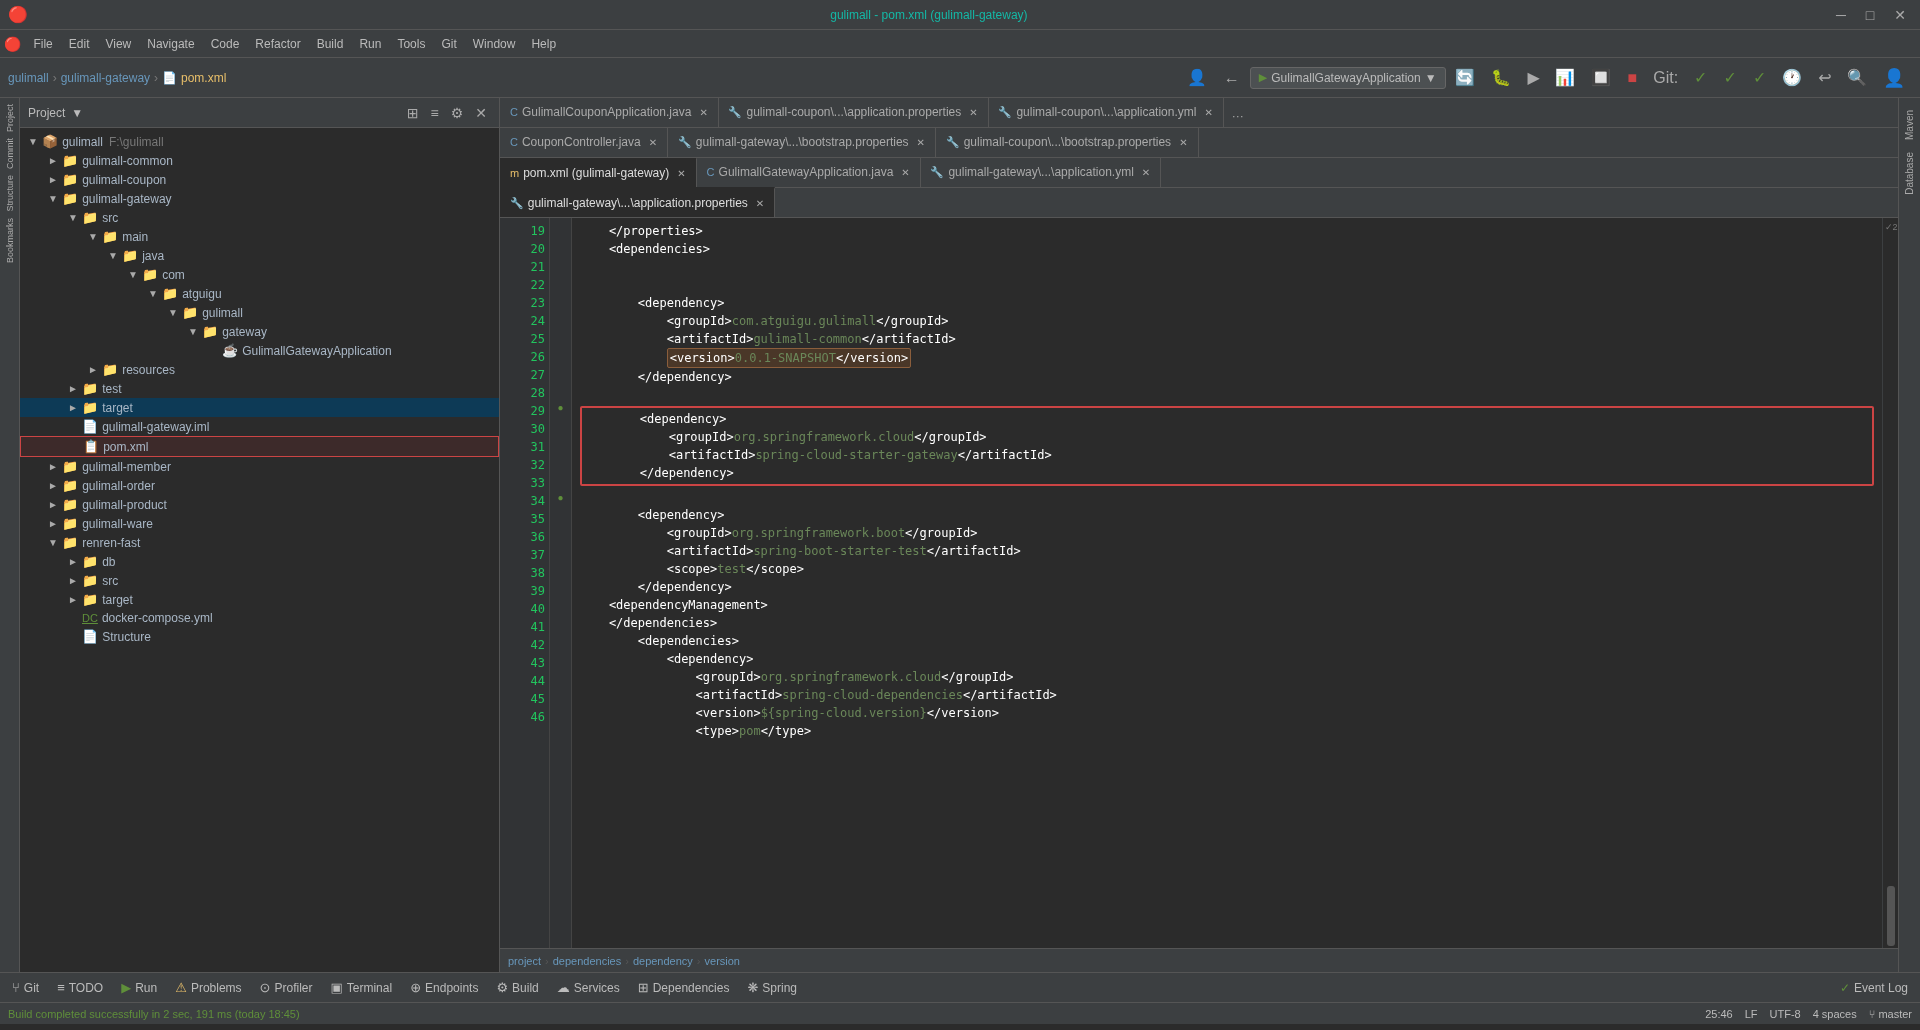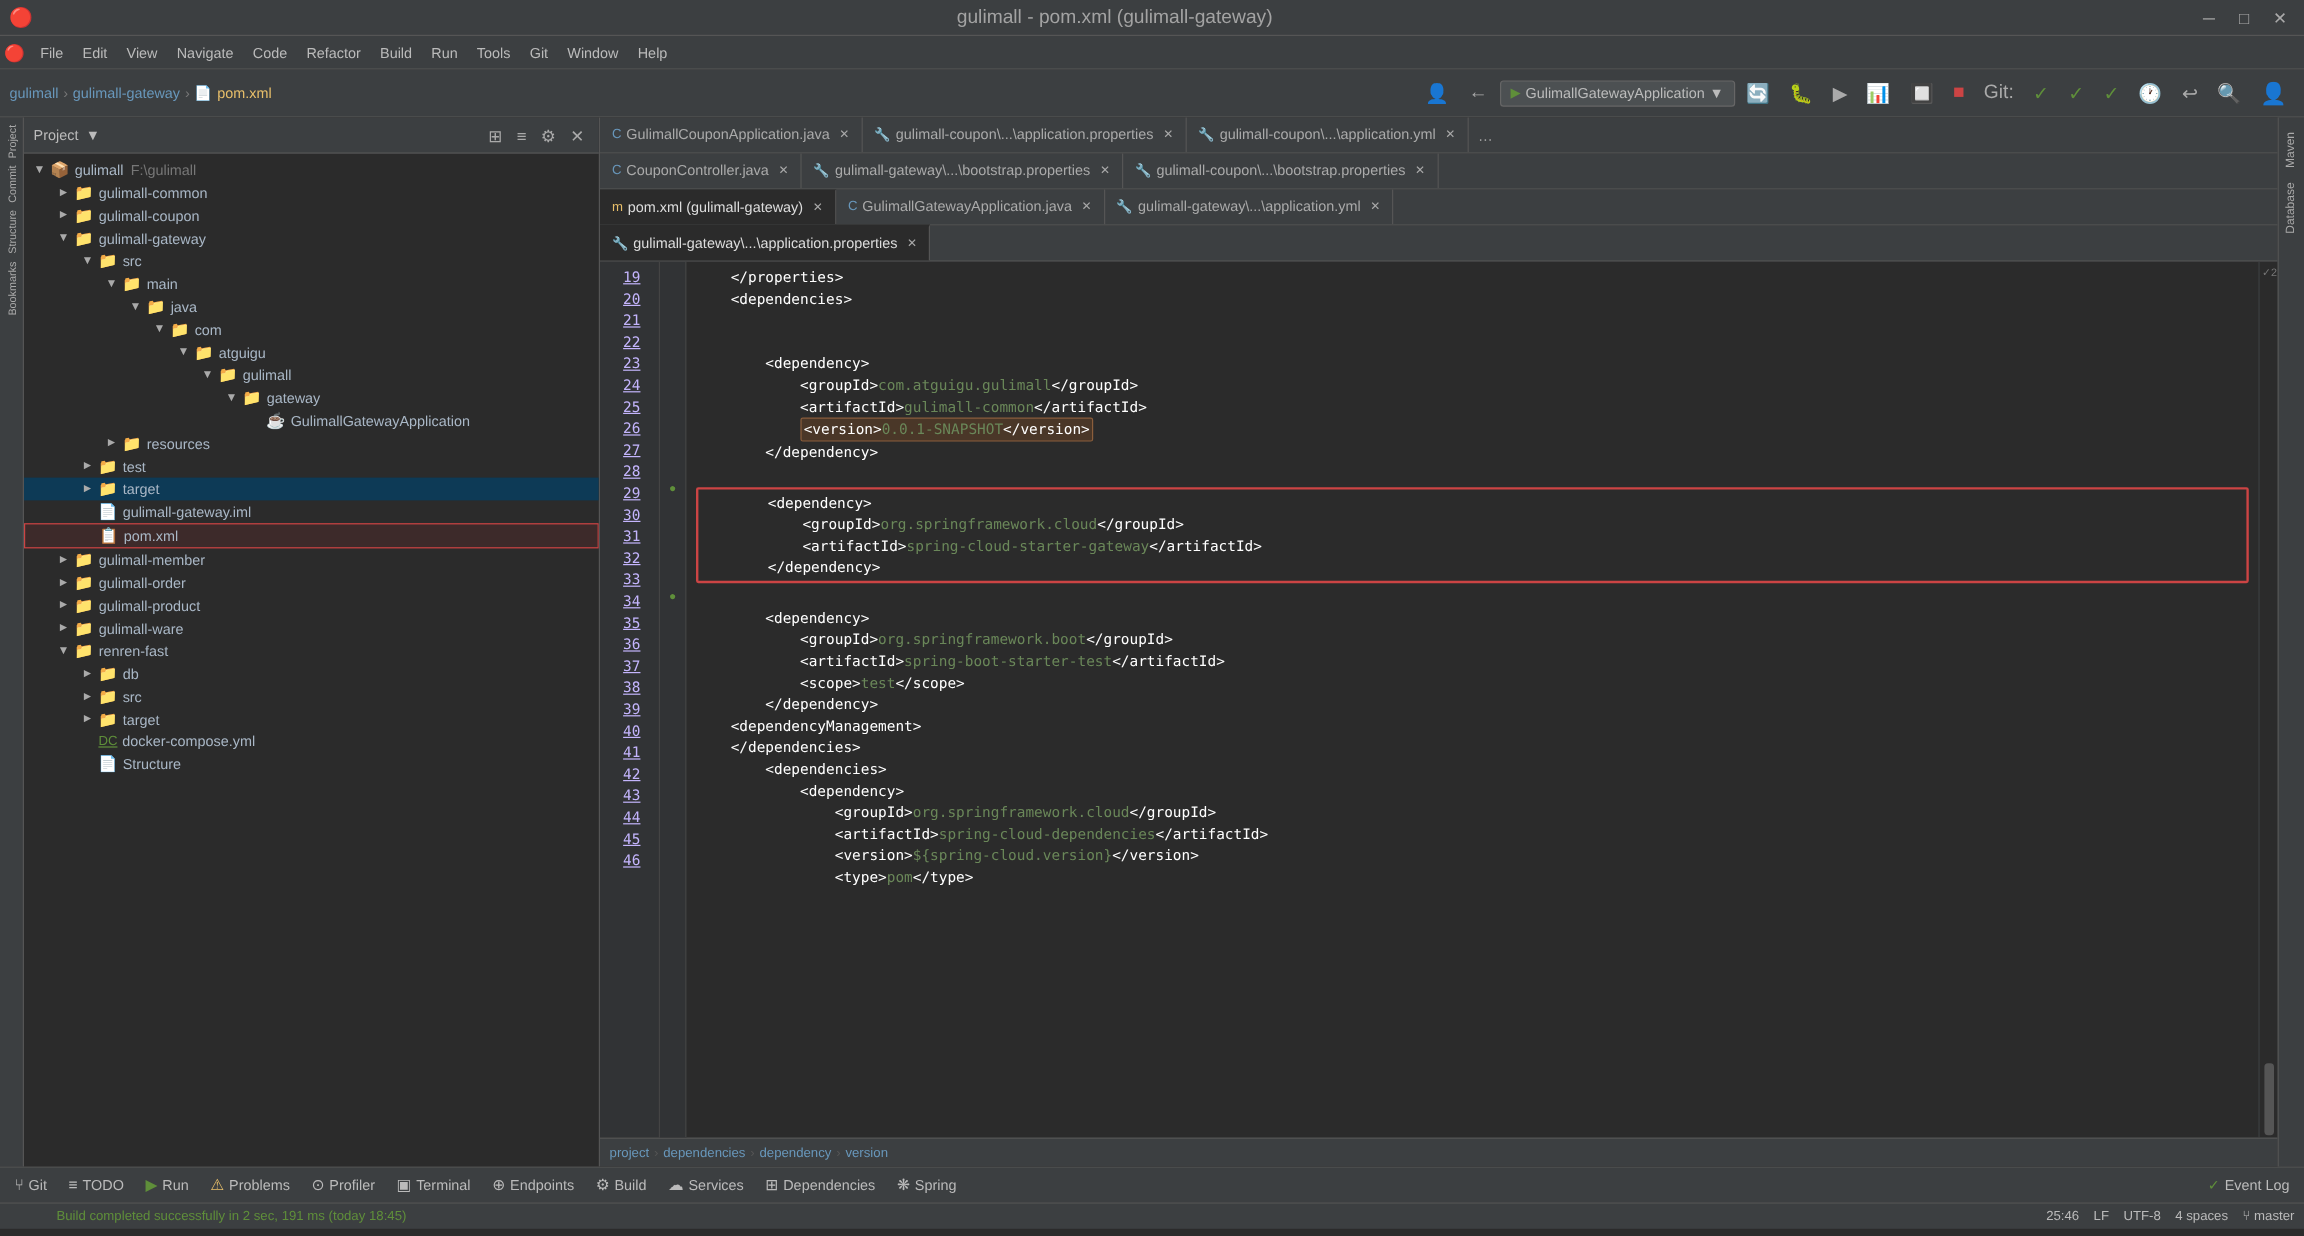--- a/index.html
+++ b/index.html
@@ -1,21 +1,21 @@
 <!DOCTYPE html>
 <html><head>
   <meta charset="utf-8">
   <style>
     * { margin: 0; padding: 0; box-sizing: border-box; }
     body { font-family: 'Segoe UI', Arial, sans-serif; font-size: 12px; background: #2b2b2b; color: #a9b7c6; width: 1920px; height: 1030px; overflow: hidden; }
 
     
     #title-bar { height: 30px; background: #3c3f41; display: flex; align-items: center; justify-content: space-between; padding: 0 8px; border-bottom: 1px solid #555; }
     #title-bar-left { display: flex; align-items: center; gap: 12px; }
-    #title-bar-center { color: #a3a3a3; font-size: 16px; }
+    #title-bar-center { color: #14b8a6; font-size: 12px; }
     #title-bar-right { display: flex; gap: 8px; }
     .title-btn { color: #aaa; font-size: 14px; cursor: pointer; padding: 2px 6px; }
 
     
     #menu-bar { height: 28px; background: #3c3f41; display: flex; align-items: center; padding: 0 4px; border-bottom: 1px solid #555; }
     .menu-item { padding: 4px 8px; color: #bbb; cursor: pointer; font-size: 12px; }
     .menu-logo { margin-right: 4px; }
 
     
     #toolbar { height: 40px; background: #3c3f41; display: flex; align-items: center; padding: 0 8px; gap: 4px; border-bottom: 1px solid #555; }
@@ -53,42 +53,42 @@
     #tabs-row-1 { height: 30px; background: #3c3f41; display: flex; align-items: flex-end; border-bottom: 1px solid #555; overflow: hidden; }
     #tabs-row-2 { height: 30px; background: #3c3f41; display: flex; align-items: flex-end; border-bottom: 1px solid #555; overflow: hidden; }
     #tabs-row-3 { height: 30px; background: #3c3f41; display: flex; align-items: flex-end; border-bottom: 1px solid #555; overflow: hidden; }
 
     .editor-tab { display: flex; align-items: center; padding: 4px 10px; font-size: 12px; color: #aaa; cursor: pointer; border-right: 1px solid #555; height: 30px; white-space: nowrap; gap: 4px; }
     .editor-tab.active { background: #2b2b2b; color: #ddd; border-top: 2px solid transparent; }
     .tab-close { color: #aaa; font-size: 10px; margin-left: 4px; }
     .tab-more { color: #aaa; padding: 4px 8px; cursor: pointer; }
 
     #editor-content { flex: 1; display: flex; overflow: hidden; }
-    #line-numbers { width: 50px; background: #313335; color: #c4b5fd; font-family: 'Consolas', monospace; font-size: 12px; padding: 4px 4px 4px 8px; text-align: center; overflow: hidden; line-height: 18px; border-right: 1px solid #444; user-select: none; text-decoration: underline; }
+    #line-numbers { width: 50px; background: #313335; color: #22c55e; font-family: 'Consolas', monospace; font-size: 12px; padding: 4px 4px 4px 8px; text-align: right; overflow: hidden; line-height: 18px; border-right: 1px solid #444; user-select: none; }
     #gutter { width: 20px; background: #313335; overflow: hidden; }
     #code-editor { flex: 1; background: #2b2b2b; font-family: 'Consolas', monospace; font-size: 12px; padding: 4px 8px; overflow: auto; line-height: 18px; }
 
     .code-line { display: flex; min-height: 18px; }
 
     .tag { color: #ffffff; }
     .value { color: #6a8759; }
 
     
     #breadcrumb-bar { height: 24px; background: #3c3f41; display: flex; align-items: center; padding: 0 8px; border-top: 1px solid #555; color: #777; font-size: 11px; gap: 4px; }
     .bc-sep { color: #555; }
     .bc-item { color: #6897bb; cursor: pointer; }
 
     
     #bottom-toolbar { height: 30px; background: #3c3f41; display: flex; align-items: center; padding: 0 4px; gap: 2px; border-top: 1px solid #555; }
     .bottom-btn { display: flex; align-items: center; gap: 4px; padding: 3px 8px; color: #bbb; cursor: pointer; font-size: 12px; border-radius: 2px; }
     .bottom-icon { font-size: 13px; }
 
     
     #status-bar { height: 22px; background: #3c3f41; display: flex; align-items: center; justify-content: space-between; padding: 0 8px; border-top: 1px solid #555; font-size: 11px; color: #bbb; }
-    #status-left { display: flex; align-items: center; gap: 4px; margin-left: 39px; }
+    #status-left { display: flex; align-items: center; gap: 4px; }
     #status-right { display: flex; align-items: center; gap: 12px; }
     .status-item { color: #bbb; cursor: pointer; }
     .status-success { color: #5f8f3a; }
 
     
     ::-webkit-scrollbar { width: 8px; height: 8px; }
     ::-webkit-scrollbar-track { background: #3c3f41; }
     ::-webkit-scrollbar-thumb { background: #5a5a5a; border-radius: 4px; }
 
     #right-panel-icons { width: 22px; background: #3c3f41; border-left: 1px solid #555; display: flex; flex-direction: column; padding-top: 8px; gap: 4px; align-items: center; }

